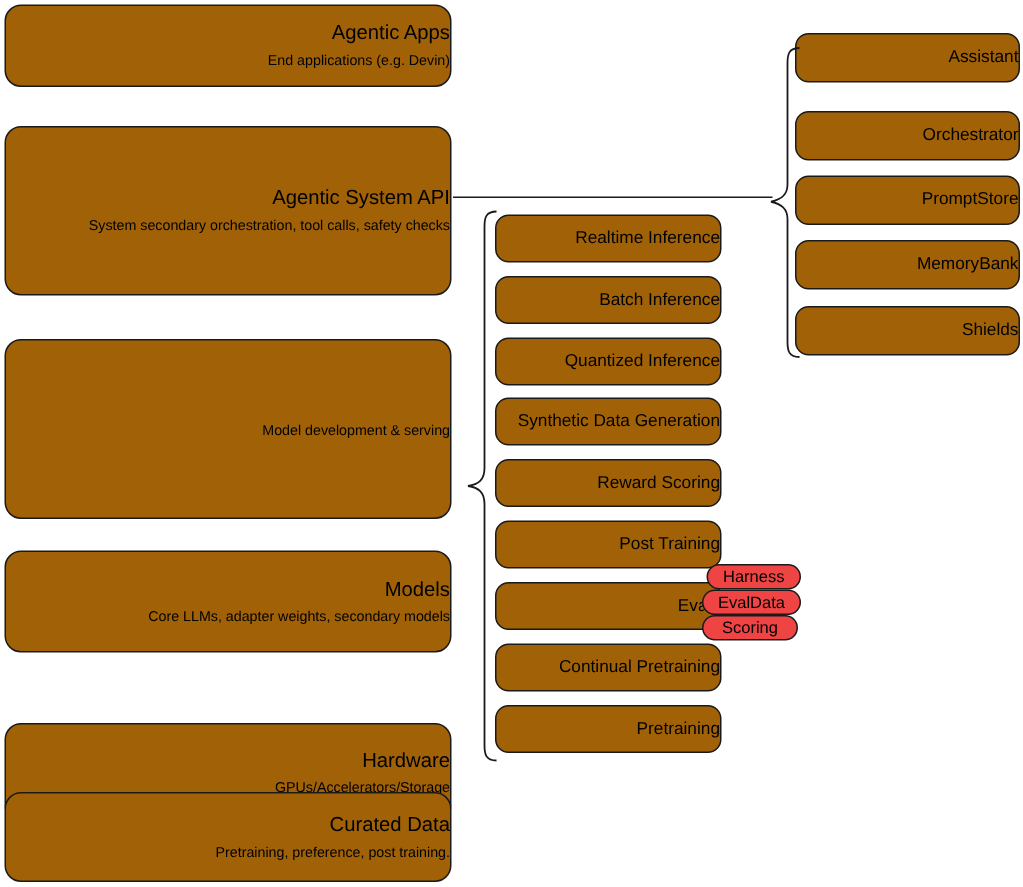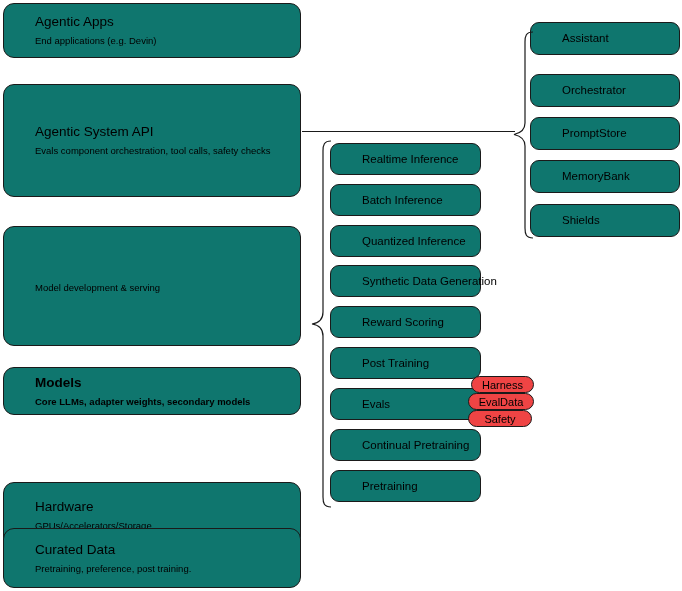--- a/index.html
+++ b/index.html
@@ -18,25 +18,25 @@
     height: 591px;
     overflow: hidden;
     background: #ffffff;
   }
 
   
   .box {
     position: absolute;
     box-sizing: border-box;
     border: 1.2px solid #1a1a1a;
-    background: #0f766e;
+    background: #a16207;
     border-radius: 11px;
     display: flex;
     flex-direction: column;
-    align-items: flex-start;
+    align-items: flex-end;
     justify-content: center;
     text-align: center;
     line-height: 1.25;
     padding-left: 31px;
   }
   .box .title {
     font-size: 13.5px;
     color: #000;
     white-space: nowrap;
   }
@@ -103,28 +103,28 @@
 
 <div id="canvas">
 
   <div class="box layer" style="top:3px; height:55px;">
     <div class="title">Agentic Apps</div>
     <div class="subtitle">End applications (e.g. Devin)</div>
   </div>
 
   <div class="box layer" style="top:84px; height:113px;">
     <div class="title">Agentic System API</div>
-    <div class="subtitle">Evals component orchestration, tool calls, safety checks</div>
+    <div class="subtitle">System secondary orchestration, tool calls, safety checks</div>
   </div>
 
   <div class="box layer" style="top:226px; height:120px;">
     <div class="subtitle">Model development &amp; serving</div>
   </div>
 
-  <div class="box layer" style="top:367px; height:48px;font-weight:bold;">
+  <div class="box layer" style="top:367px; height:68px;">
     <div class="title">Models</div>
     <div class="subtitle">Core LLMs, adapter weights, secondary models</div>
   </div>
 
   <div class="box layer" style="top:446px; height:66px;margin-top:36px;">
     <div class="title">Hardware</div>
     <div class="subtitle">GPUs/Accelerators/Storage</div>
   </div>
 
   <div class="box layer" style="top:528px; height:60px;">
@@ -165,21 +165,21 @@
   </div>
   <div class="box chip mid-chip" style="top:429px;">
     <div class="title">Continual Pretraining</div>
   </div>
   <div class="box chip mid-chip" style="top:470px;">
     <div class="title">Pretraining</div>
   </div>
 
   <div class="pill" style="left:471px; top:376px; width:63px;">Harness</div>
   <div class="pill" style="left:468px; top:393px; width:66px;">EvalData</div>
-  <div class="pill" style="left:468px; top:410px; width:64px;">Safety</div>
+  <div class="pill" style="left:468px; top:410px; width:64px;">Scoring</div>
 
   <div class="box chip right-chip" style="top:22px;">
     <div class="title">Assistant</div>
   </div>
   <div class="box chip right-chip" style="top:74px;">
     <div class="title">Orchestrator</div>
   </div>
   <div class="box chip right-chip" style="top:117px;">
     <div class="title">PromptStore</div>
   </div>

